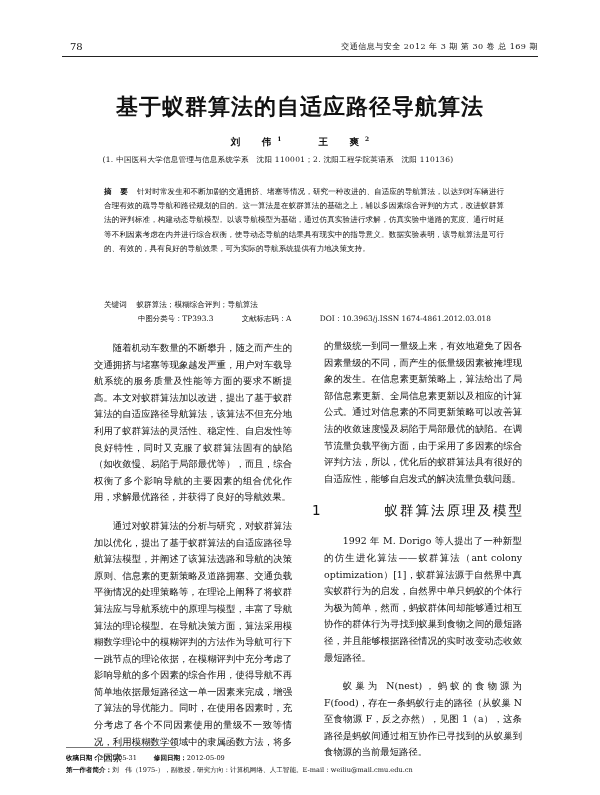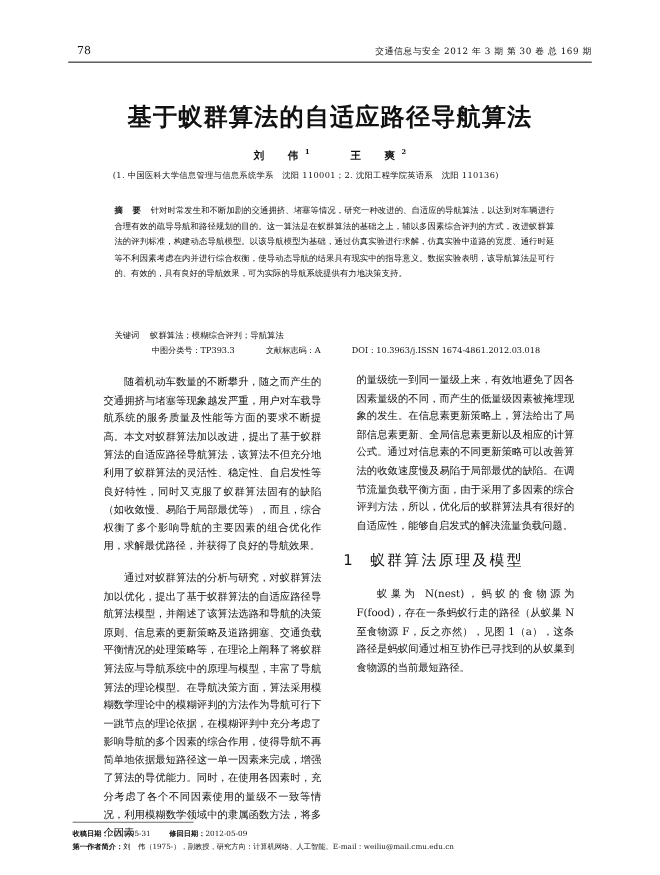--- a/index.html
+++ b/index.html
@@ -48,21 +48,21 @@
   .col.right { left: 312px; top: 322px; }
   .col p { margin: 12px; text-indent: 2em; }
   .col p.noindent { text-indent: 0; }
   .h1 {
     font-size: 14px; line-height: 22px; margin: 4px 0 6px 0; text-indent: 0;
     font-family: "DejaVu Sans", sans-serif;
   }
   .h1 .num { margin-right: 14px; }
   .h1 .txt { letter-spacing: 8px; }
   .h1b { font-size: 13.5px; letter-spacing: 2px; margin: 6px 0 6px 0; }
-  .h1b .txt { letter-spacing: 2px; }
+  .h1b .txt { letter-spacing: 2px; margin-left: 48px; }
   .footrule {
     position: absolute; left: 66px; top: 747px; width: 110px; height: 1px;
     background: #777;
   }
   .foot {
     position: absolute; left: 66px; width: 480px; font-size: 6.6px; line-height: 11px;
   }
   .foot .lbl { font-weight: bold; }
 </style>
 </head>
@@ -101,20 +101,21 @@
 <div class="col left" style="top:328px;">
   <p>随着机动车数量的不断攀升，随之而产生的交通拥挤与堵塞等现象越发严重，用户对车载导航系统的服务质量及性能等方面的要求不断提高。本文对蚁群算法加以改进，提出了基于蚁群算法的自适应路径导航算法，该算法不但充分地利用了蚁群算法的灵活性、稳定性、自启发性等良好特性，同时又克服了蚁群算法固有的缺陷（如收敛慢、易陷于局部最优等），而且，综合权衡了多个影响导航的主要因素的组合优化作用，求解最优路径，并获得了良好的导航效果。</p>
   <p>通过对蚁群算法的分析与研究，对蚁群算法加以优化，提出了基于蚁群算法的自适应路径导航算法模型，并阐述了该算法选路和导航的决策原则、信息素的更新策略及道路拥塞、交通负载平衡情况的处理策略等，在理论上阐释了将蚁群算法应与导航系统中的原理与模型，丰富了导航算法的理论模型。在导航决策方面，算法采用模糊数学理论中的模糊评判的方法作为导航可行下一跳节点的理论依据，在模糊评判中充分考虑了影响导航的多个因素的综合作用，使得导航不再简单地依据最短路径这一单一因素来完成，增强了算法的导优能力。同时，在使用各因素时，充分考虑了各个不同因素使用的量级不一致等情况，利用模糊数学领域中的隶属函数方法，将多个因素</p>
 </div>
 
 <div class="col right" style="top:326px;">
   <p class="noindent">的量级统一到同一量级上来，有效地避免了因各因素量级的不同，而产生的低量级因素被掩埋现象的发生。在信息素更新策略上，算法给出了局部信息素更新、全局信息素更新以及相应的计算公式。通过对信息素的不同更新策略可以改善算法的收敛速度慢及易陷于局部最优的缺陷。在调节流量负载平衡方面，由于采用了多因素的综合评判方法，所以，优化后的蚁群算法具有很好的自适应性，能够自启发式的解决流量负载问题。</p>
   <div class="h1 h1b">
     <span class="num">1</span><span class="txt">蚁群算法原理及模型</span>
   </div>
+  <p>1992 年 M. Dorigo 等人提出了一种新型的仿生进化算法——蚁群算法（ant colony optimization）[1]，蚁群算法源于自然界中真实蚁群行为的启发，自然界中单只蚂蚁的个体行为极为简单，然而，蚂蚁群体间却能够通过相互协作的群体行为寻找到蚁巢到食物之间的最短路径，并且能够根据路径情况的实时改变动态收敛最短路径。</p>
   <p>蚁巢为 N(nest)，蚂蚁的食物源为 F(food)，存在一条蚂蚁行走的路径（从蚁巢 N 至食物源 F，反之亦然），见图 1（a），这条路径是蚂蚁间通过相互协作已寻找到的从蚁巢到食物源的当前最短路径。</p>
 </div>
 
 <div class="footrule"></div>
 
 <div class="foot" style="top:753px;">
   <span class="lbl">收稿日期：</span><span>2011-05-31</span>
   &nbsp;&nbsp;&nbsp;&nbsp;&nbsp;&nbsp;
   <span class="lbl">修回日期：</span><span>2012-05-09</span>
 </div>

